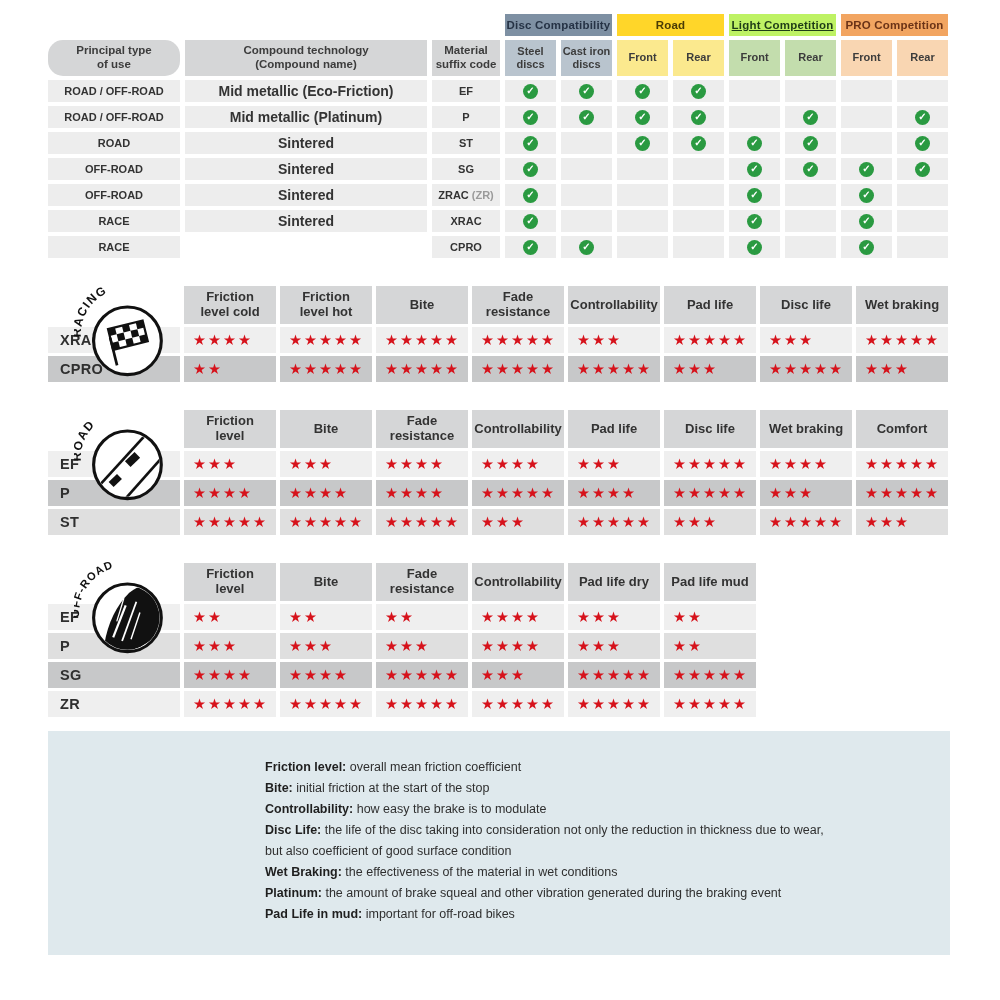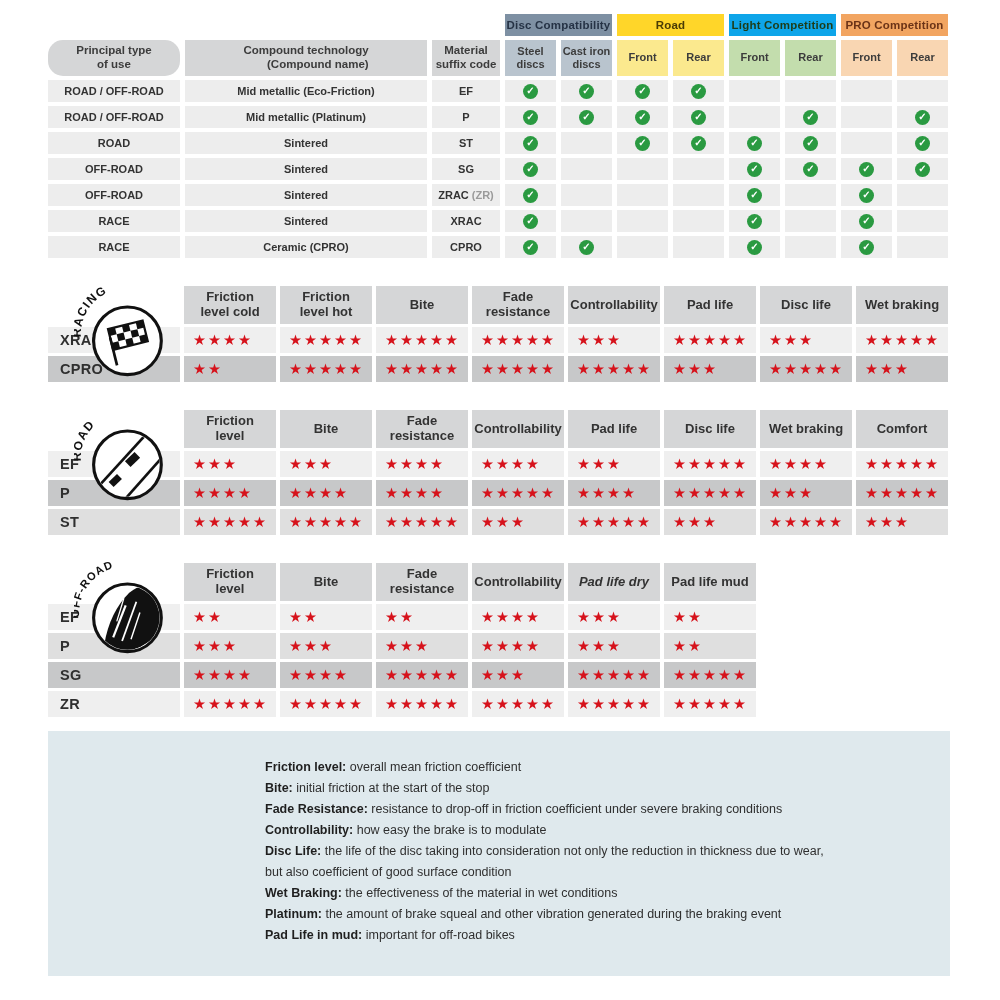--- a/index.html
+++ b/index.html
@@ -21,21 +21,21 @@
   .compat-grid .hcell {
     background:#d5d6d7; display:flex; align-items:center; justify-content:center;
     text-align:center; font-size:11.5px; font-weight:bold; line-height:1.2;
     white-space:pre-line; color:#3c3c3c;
   }
   .compat-grid .subhead { font-size:11px; }
   .compat-grid .dcell {
     background:#ededed; display:flex; align-items:center; justify-content:center;
     font-size:11px; font-weight:bold; color:#333; white-space:nowrap;
   }
-  .compat-grid .dcell.tech { font-size:11px; }
+  .compat-grid .dcell.tech { font-size:14px; }
   .code-note { color:#9a9a9a; margin-left:3px; font-weight:bold; }
   .check {
     width:15px; height:15px; border-radius:50%; background:#2a9a41;
     display:flex; align-items:center; justify-content:center;
     color:#fff; font-size:10px; font-weight:bold; line-height:1;
   }
 
   
   .section { position:relative; }
   .sec-racing { margin-top:14px; }
@@ -75,25 +75,25 @@
   .legend-line b { color:#1f1f1f; }
 </style>
 </head>
 <body>
 
 <div class="page">
 
   <div class="compat-grid">
       <div class="gcell" style="background: rgb(126, 144, 163); color: rgb(37, 50, 69); grid-area: 1 / 4 / auto / span 2;">Disc Compatibility</div>
       <div class="gcell" style="background: rgb(255, 214, 41); color: rgb(74, 60, 5); grid-area: 1 / 6 / auto / span 2;">Road</div>
-      <div class="gcell" style="background: #0ea5e9; color: rgb(30, 60, 23); grid-area: 1 / 8 / auto / span 2;">Light Competition</div>
+      <div class="gcell" style="background: #bef264; color: rgb(30, 60, 23); grid-area: 1 / 8 / auto / span 2; text-decoration: underline;">Light Competition</div>
       <div class="gcell" style="background: rgb(242, 165, 97); color: rgb(107, 51, 23); grid-area: 1 / 10 / auto / span 2;">PRO Competition</div>
       <div class="hcell" style="grid-area: 2 / 1; border-radius: 15px;">Principal type
 of use</div>
-      <div class="hcell" style="grid-area: 2 / 2; text-align: right;">Compound technology
+      <div class="hcell" style="grid-area: 2 / 2;">Compound technology
 (Compound name)</div>
       <div class="hcell" style="grid-area: 2 / 3;">Material
 suffix code</div>
       <div class="hcell subhead" style="background: rgb(185, 196, 206); grid-area: 2 / 4;">Steel
 discs</div>
       <div class="hcell subhead" style="background: rgb(185, 196, 206); grid-area: 2 / 5;">Cast iron
 discs</div>
       <div class="hcell subhead" style="background: rgb(251, 233, 142); grid-area: 2 / 6;">Front</div>
       <div class="hcell subhead" style="background: rgb(251, 233, 142); grid-area: 2 / 7;">Rear</div>
       <div class="hcell subhead" style="background: rgb(195, 221, 173); grid-area: 2 / 8;">Front</div>
@@ -214,21 +214,20 @@
       <div class="dcell" style="grid-area: 8 / 7;"></div>
       <div class="dcell" style="grid-area: 8 / 8;">
         <span class="check">✓</span>
       </div>
       <div class="dcell" style="grid-area: 8 / 9;"></div>
       <div class="dcell" style="grid-area: 8 / 10;">
         <span class="check">✓</span>
       </div>
       <div class="dcell" style="grid-area: 8 / 11;"></div>
       <div class="dcell" style="grid-area: 9 / 1;">RACE</div>
-      <div class="dcell tech" style="grid-area: 9 / 2;">Ceramic (CPRO)</div>
       <div class="dcell" style="grid-area: 9 / 3;">CPRO</div>
       <div class="dcell" style="grid-area: 9 / 4;">
         <span class="check">✓</span>
       </div>
       <div class="dcell" style="grid-area: 9 / 5;">
         <span class="check">✓</span>
       </div>
       <div class="dcell" style="grid-area: 9 / 6;"></div>
       <div class="dcell" style="grid-area: 9 / 7;"></div>
       <div class="dcell" style="grid-area: 9 / 8;">
@@ -378,21 +377,21 @@
         <line x1="48" y1="70" x2="56" y2="44" stroke="#fff" stroke-width="1.4"></line>
       </g>
     </svg>
     <div class="rating-grid cols6">
         <div class="rhead" style="grid-area: 1 / 2;">Friction
 level</div>
         <div class="rhead" style="grid-area: 1 / 3;">Bite</div>
         <div class="rhead" style="grid-area: 1 / 4;">Fade
 resistance</div>
         <div class="rhead" style="grid-area: 1 / 5;">Controllability</div>
-        <div class="rhead" style="grid-area: 1 / 6; font-style: italic;">Pad life dry</div>
+        <div class="rhead" style="grid-area: 1 / 6;">Pad life dry</div>
         <div class="rhead" style="grid-area: 1 / 7; text-align: right;">Pad life mud</div>
         <div class="rowlabel shade-light" style="grid-area: 2 / 1;">EF</div>
         <div class="stars shade-light" style="grid-area: 2 / 2;">★★</div>
         <div class="stars shade-light" style="grid-area: 2 / 3;">★★</div>
         <div class="stars shade-light" style="grid-area: 2 / 4;">★★</div>
         <div class="stars shade-light" style="grid-area: 2 / 5;">★★★★</div>
         <div class="stars shade-light" style="grid-area: 2 / 6;">★★★</div>
         <div class="stars shade-light" style="grid-area: 2 / 7;">★★</div>
         <div class="rowlabel shade-medium" style="grid-area: 3 / 1;">P</div>
         <div class="stars shade-medium" style="grid-area: 3 / 2;">★★★</div>
@@ -415,21 +414,20 @@
         <div class="stars shade-light" style="grid-area: 5 / 5;">★★★★★</div>
         <div class="stars shade-light" style="grid-area: 5 / 6;">★★★★★</div>
         <div class="stars shade-light" style="grid-area: 5 / 7;">★★★★★</div>
       </div>
   </div>
 
   <div class="legend-box">
     <div>
         <div class="legend-line"><b>Friction level:</b> overall mean friction coefficient</div>
         <div class="legend-line"><b>Bite:</b> initial friction at the start of the stop</div>
-        <div class="legend-line"><b>Fade Resistance:</b> resistance to drop-off in friction coefficient under severe braking conditions</div>
         <div class="legend-line"><b>Controllability:</b> how easy the brake is to modulate</div>
         <div class="legend-line"><b>Disc Life:</b> the life of the disc taking into consideration not only the reduction in thickness due to wear,</div>
         <div class="legend-line">but also coefficient of good surface condition</div>
         <div class="legend-line"><b>Wet Braking:</b> the effectiveness of the material in wet conditions</div>
         <div class="legend-line"><b>Platinum:</b> the amount of brake squeal and other vibration generated during the braking event</div>
         <div class="legend-line"><b>Pad Life in mud:</b> important for off-road bikes</div>
       </div>
   </div>
 
 </div>

